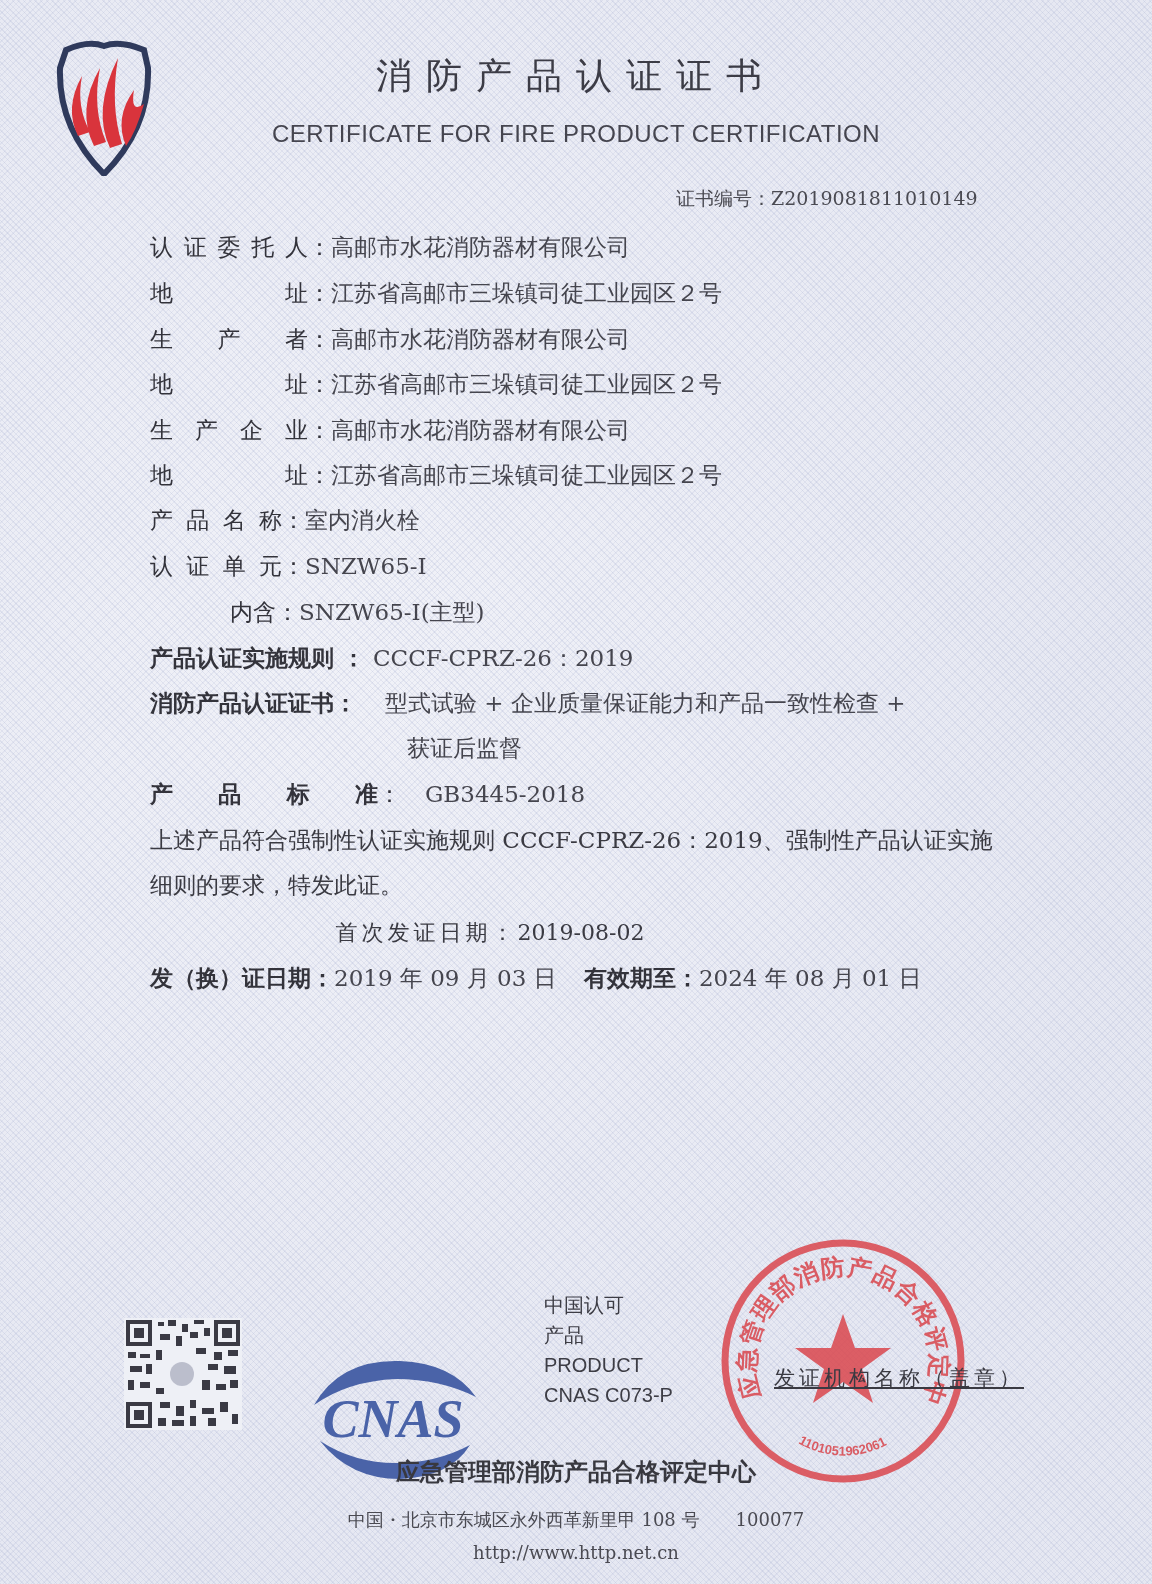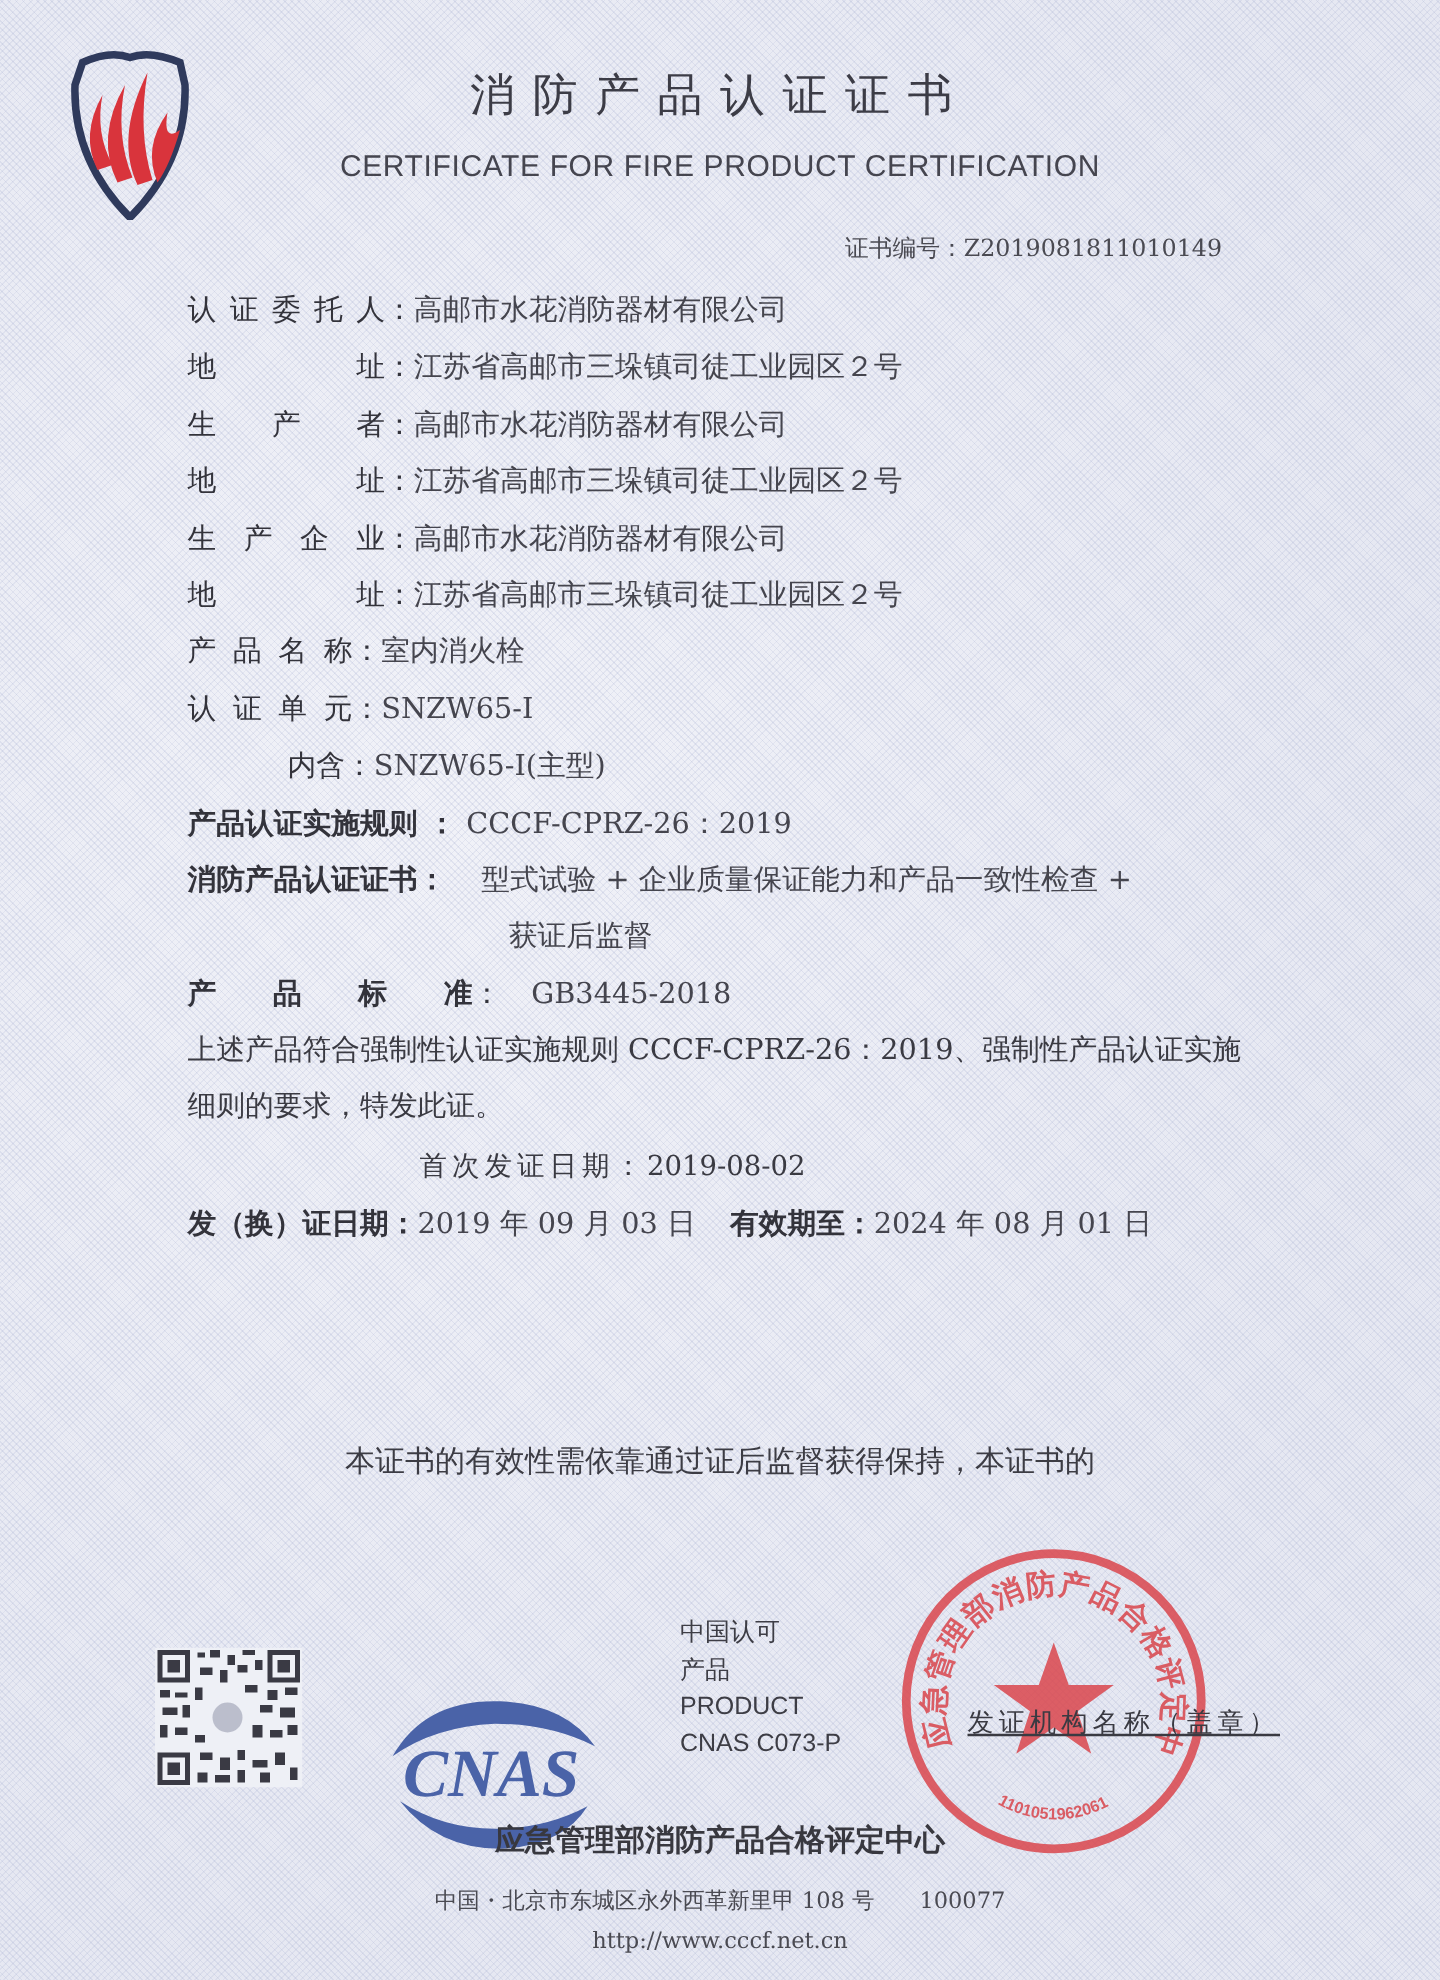--- a/index.html
+++ b/index.html
@@ -106,21 +106,20 @@
 
 <div class="abs center-line" style="top:918px">
   <span style="letter-spacing:4px">首次发证日期：</span><span>2019-08-02</span>
 </div>
 <div class="abs field" style="top:963px">
   <span class="lbl" style="font-weight:bold">发（换）证日期：</span><span class="val">2019 年 09 月 03 日</span>
   <span class="lbl" style="font-weight:bold; margin-left:20px">有效期至：</span><span class="val">2024 年 08 月 01 日</span>
 </div>
 
 <div class="abs notice" style="top:1146px">
-  <div>本证书的有效性需依靠通过证后监督获得保持，本证书的</div>
 </div>
 
 <div class="abs qr">
   <svg width="118" height="112" viewBox="0 0 118 112">
     <rect x="0" y="0" width="118" height="112" fill="#eef0f6"></rect>
     <g fill="#3a3a44">
       <rect x="2" y="2" width="26" height="26"></rect>
         <rect x="6" y="6" width="18" height="18" fill="#eef0f6"></rect>
         <rect x="10" y="10" width="10" height="10"></rect>
       <rect x="90" y="2" width="26" height="26"></rect>
@@ -195,13 +194,13 @@
     <text font-family="Liberation Sans, sans-serif" font-weight="bold" font-size="13" fill="#d9454c" opacity="0.85">
       <textPath href="#sealArcBottom" startOffset="10%">1101051962061</textPath>
     </text>
     <polygon points="125,78 137,112 173,112 144,133 155,167 125,146 95,167 106,133 77,112 113,112" fill="#d9454c" opacity="0.85"></polygon>
   </svg>
 </div>
 <div class="abs issuer-label">发证机构名称（盖章）</div>
 
 <div class="abs org-name">应急管理部消防产品合格评定中心</div>
 <div class="abs org-addr">中国・北京市东城区永外西革新里甲 108 号　　100077</div>
-<div class="abs org-url">http://www.cccf.net.cn</div>
+<div class="abs org-url">http://www.http.net.cn</div>
 
 </body></html>

